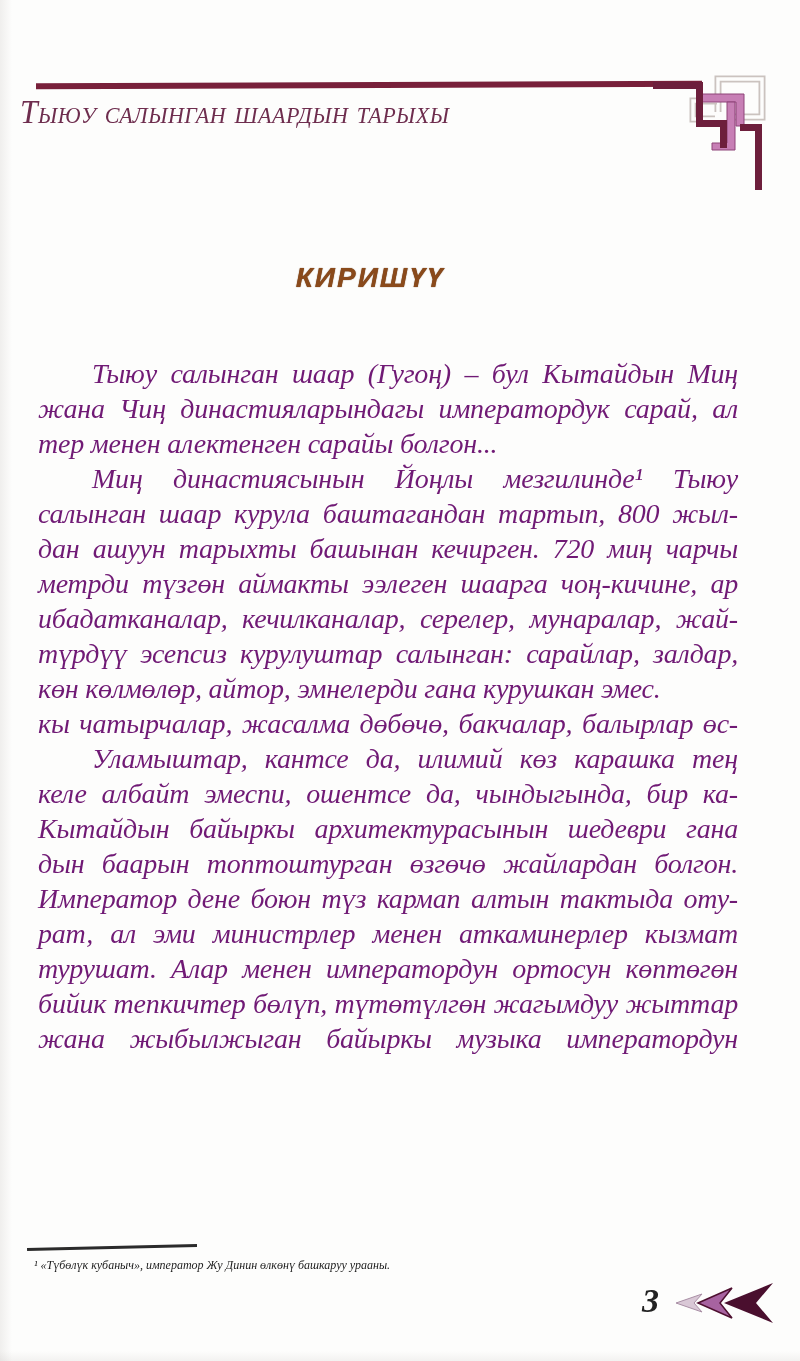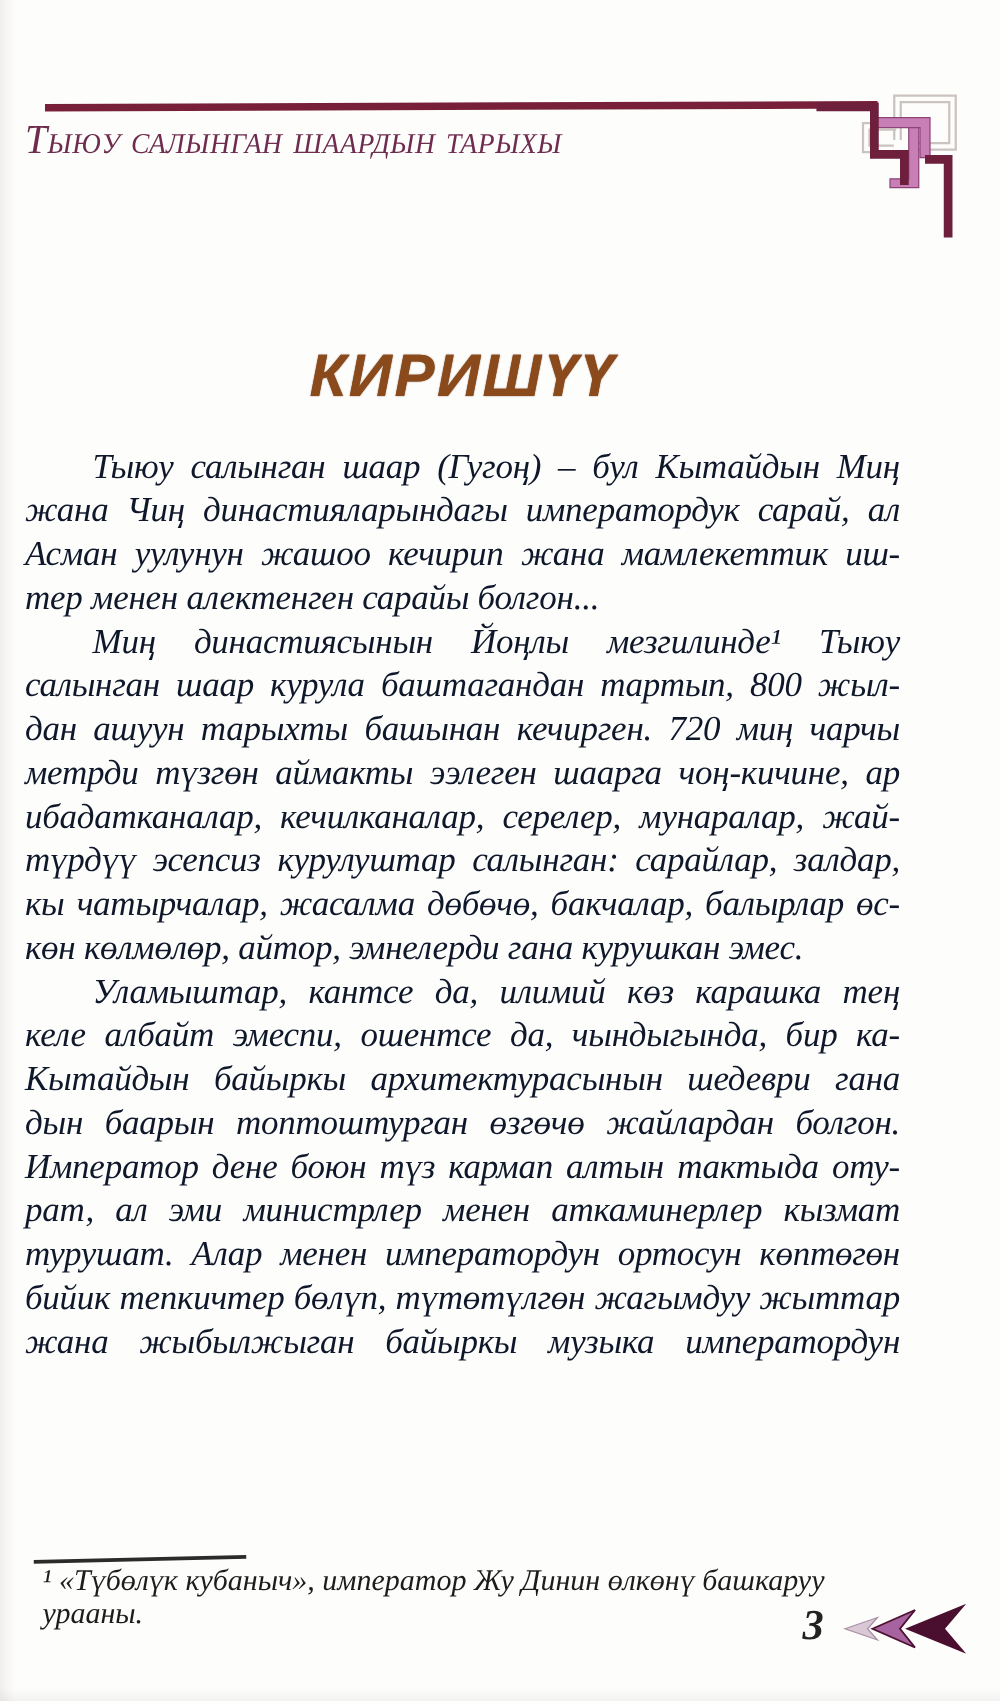--- a/index.html
+++ b/index.html
@@ -34,49 +34,49 @@
   .head-rule{
     position:absolute;left:36px;top:82px;
     width:666px;height:6px;
     background:#78203a;
     transform:rotate(-0.2deg);
   }
   .ornament{position:absolute;left:653px;top:60px;}
 
   
   .chapter-heading{
-    position:absolute;left:20px;top:274px;width:700px;
+    position:absolute;left:20px;top:262px;width:700px;
     text-align:center;
     font-family:"Liberation Sans", sans-serif;
     font-weight:bold;
-    font-size:48px;letter-spacing:2px;
+    font-size:28px;letter-spacing:2px;
     color:#8a4a1b;
     text-shadow:0 0 1px #5c300e;
   }
 
   
   .body-text{
-    position:absolute;left:20px;top:356px;width:700px;
+    position:absolute;left:38px;top:356px;width:700px;
     font-size:28px;line-height:35px;
     letter-spacing:-0.2px;
-    color:#0f172a;
+    color:#701a75;
   }
   .ln{text-align:justify;text-align-last:justify;}
   .ln.in{text-indent:54px;}
   .ln.end{text-align-last:left;}
 
   
   .footnote-rule{
     position:absolute;left:27px;top:1246px;
     width:170px;height:2.5px;background:#2b2b2b;
     transform:rotate(-1.3deg);
   }
   .footnote{
     position:absolute;left:34px;top:1252px;width:660px;
-    font-size:24px;line-height:26px;color:#1c1c1c;
+    font-size:12px;line-height:26px;color:#1c1c1c;
   }
 
   
   .page-number{
     position:absolute;left:642px;top:1282px;
     font-size:34px;font-weight:bold;color:#222;
     font-family:"Liberation Serif", serif;
   }
   .page-arrows{position:absolute;left:674px;top:1283px;}
 </style>
@@ -104,31 +104,30 @@
   </svg>
 
   <div class="running-head">Тыюу салынган шаардын тарыхы</div>
 
   <div class="chapter-heading">КИРИШҮҮ</div>
 
   <div class="body-text">
 
     <div class="ln in">Тыюу салынган шаар (Гугоң) – бул Кытайдын Миң</div>
     <div class="ln">жана Чиң династияларындагы императордук сарай, ал</div>
-    <div class="ln">Асман уулунун жашоо кечирип жана мамлекеттик иш-</div>
     <div class="ln end">тер менен алектенген сарайы болгон...</div>
 
     <div class="ln in">Миң династиясынын Йоңлы мезгилинде¹ Тыюу</div>
     <div class="ln">салынган шаар курула баштагандан тартып, 800 жыл-</div>
     <div class="ln">дан ашуун тарыхты башынан кечирген. 720 миң чарчы</div>
     <div class="ln">метрди түзгөн аймакты ээлеген шаарга чоң-кичине, ар</div>
     <div class="ln">ибадатканалар, кечилканалар, серелер, мунаралар, жай-</div>
     <div class="ln">түрдүү эсепсиз курулуштар салынган: сарайлар, залдар,</div>
+    <div class="ln end">көн көлмөлөр, айтор, эмнелерди гана курушкан эмес.</div>
     <div class="ln">кы чатырчалар, жасалма дөбөчө, бакчалар, балырлар өс-</div>
-    <div class="ln end">көн көлмөлөр, айтор, эмнелерди гана курушкан эмес.</div>
 
     <div class="ln in">Уламыштар, кантсе да, илимий көз карашка тең</div>
     <div class="ln">келе албайт эмеспи, ошентсе да, чындыгында, бир ка-</div>
     <div class="ln">Кытайдын байыркы архитектурасынын шедеври гана</div>
     <div class="ln">дын баарын топтоштурган өзгөчө жайлардан болгон.</div>
     <div class="ln">Император дене боюн түз кармап алтын тактыда оту-</div>
     <div class="ln">рат, ал эми министрлер менен аткаминерлер кызмат</div>
     <div class="ln">турушат. Алар менен императордун ортосун көптөгөн</div>
     <div class="ln">бийик тепкичтер бөлүп, түтөтүлгөн жагымдуу жыттар</div>
     <div class="ln">жана жыбылжыган байыркы музыка императордун</div>

